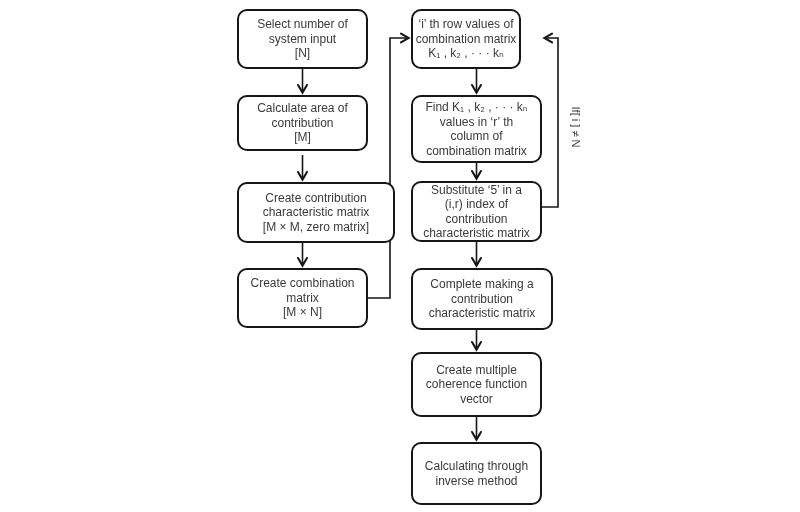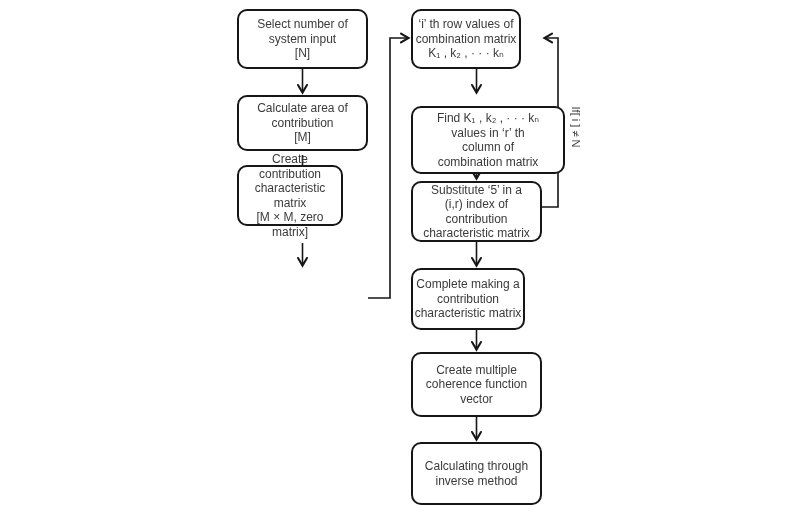--- a/index.html
+++ b/index.html
@@ -23,26 +23,26 @@
   }
   .txt{
     white-space:pre-line;
     font-size:12px;
     line-height:14.5px;
     color:#3a3a3a;
   }
   
   .nL0{left:237px;top:9px;width:131px;height:60px}
   .nL1{left:237px;top:95px;width:131px;height:56px}
-  .nL2{left:237px;top:165px;width:106px;height:61px}
+  .nL2{left:237px;top:182px;width:158px;height:61px}
   .nL3{left:237px;top:268px;width:131px;height:60px}
   .nR0{left:411px;top:9px;width:110px;height:60px}
-  .nR1{left:411px;top:106px;width:154px;height:68px}
+  .nR1{left:411px;top:95px;width:131px;height:68px}
   .nR2{left:411px;top:181px;width:131px;height:61px}
-  .nR3{left:411px;top:268px;width:114px;height:62px}
+  .nR3{left:411px;top:268px;width:142px;height:62px}
   .nR4{left:411px;top:352px;width:131px;height:65px}
   .nR5{left:411px;top:442px;width:131px;height:63px}
   .loop-label{
     position:absolute;
     left:531px;top:116px;width:90px;height:22px;
     transform:rotate(90deg);
     transform-origin:center;
     text-align:center;
     font-size:11px;
     line-height:22px;
@@ -82,20 +82,25 @@
   <div class="node nL1">
     <span class="txt">Calculate area of
 contribution
 [M]</span>
   </div>
   <div class="node nL2">
     <span class="txt">Create contribution
 characteristic matrix
 [M × M, zero matrix]</span>
   </div>
+  <div class="node nL3">
+    <span class="txt">Create combination
+matrix
+[M × N]</span>
+  </div>
 
   <div class="node nR0">
     <span class="txt">‘i’ th row values of
 combination matrix
 K₁ , k₂ , · · · kₙ</span>
   </div>
   <div class="node nR1">
     <span class="txt">Find K₁ , k₂ , · · · kₙ
 values in ‘r’ th
 column of

